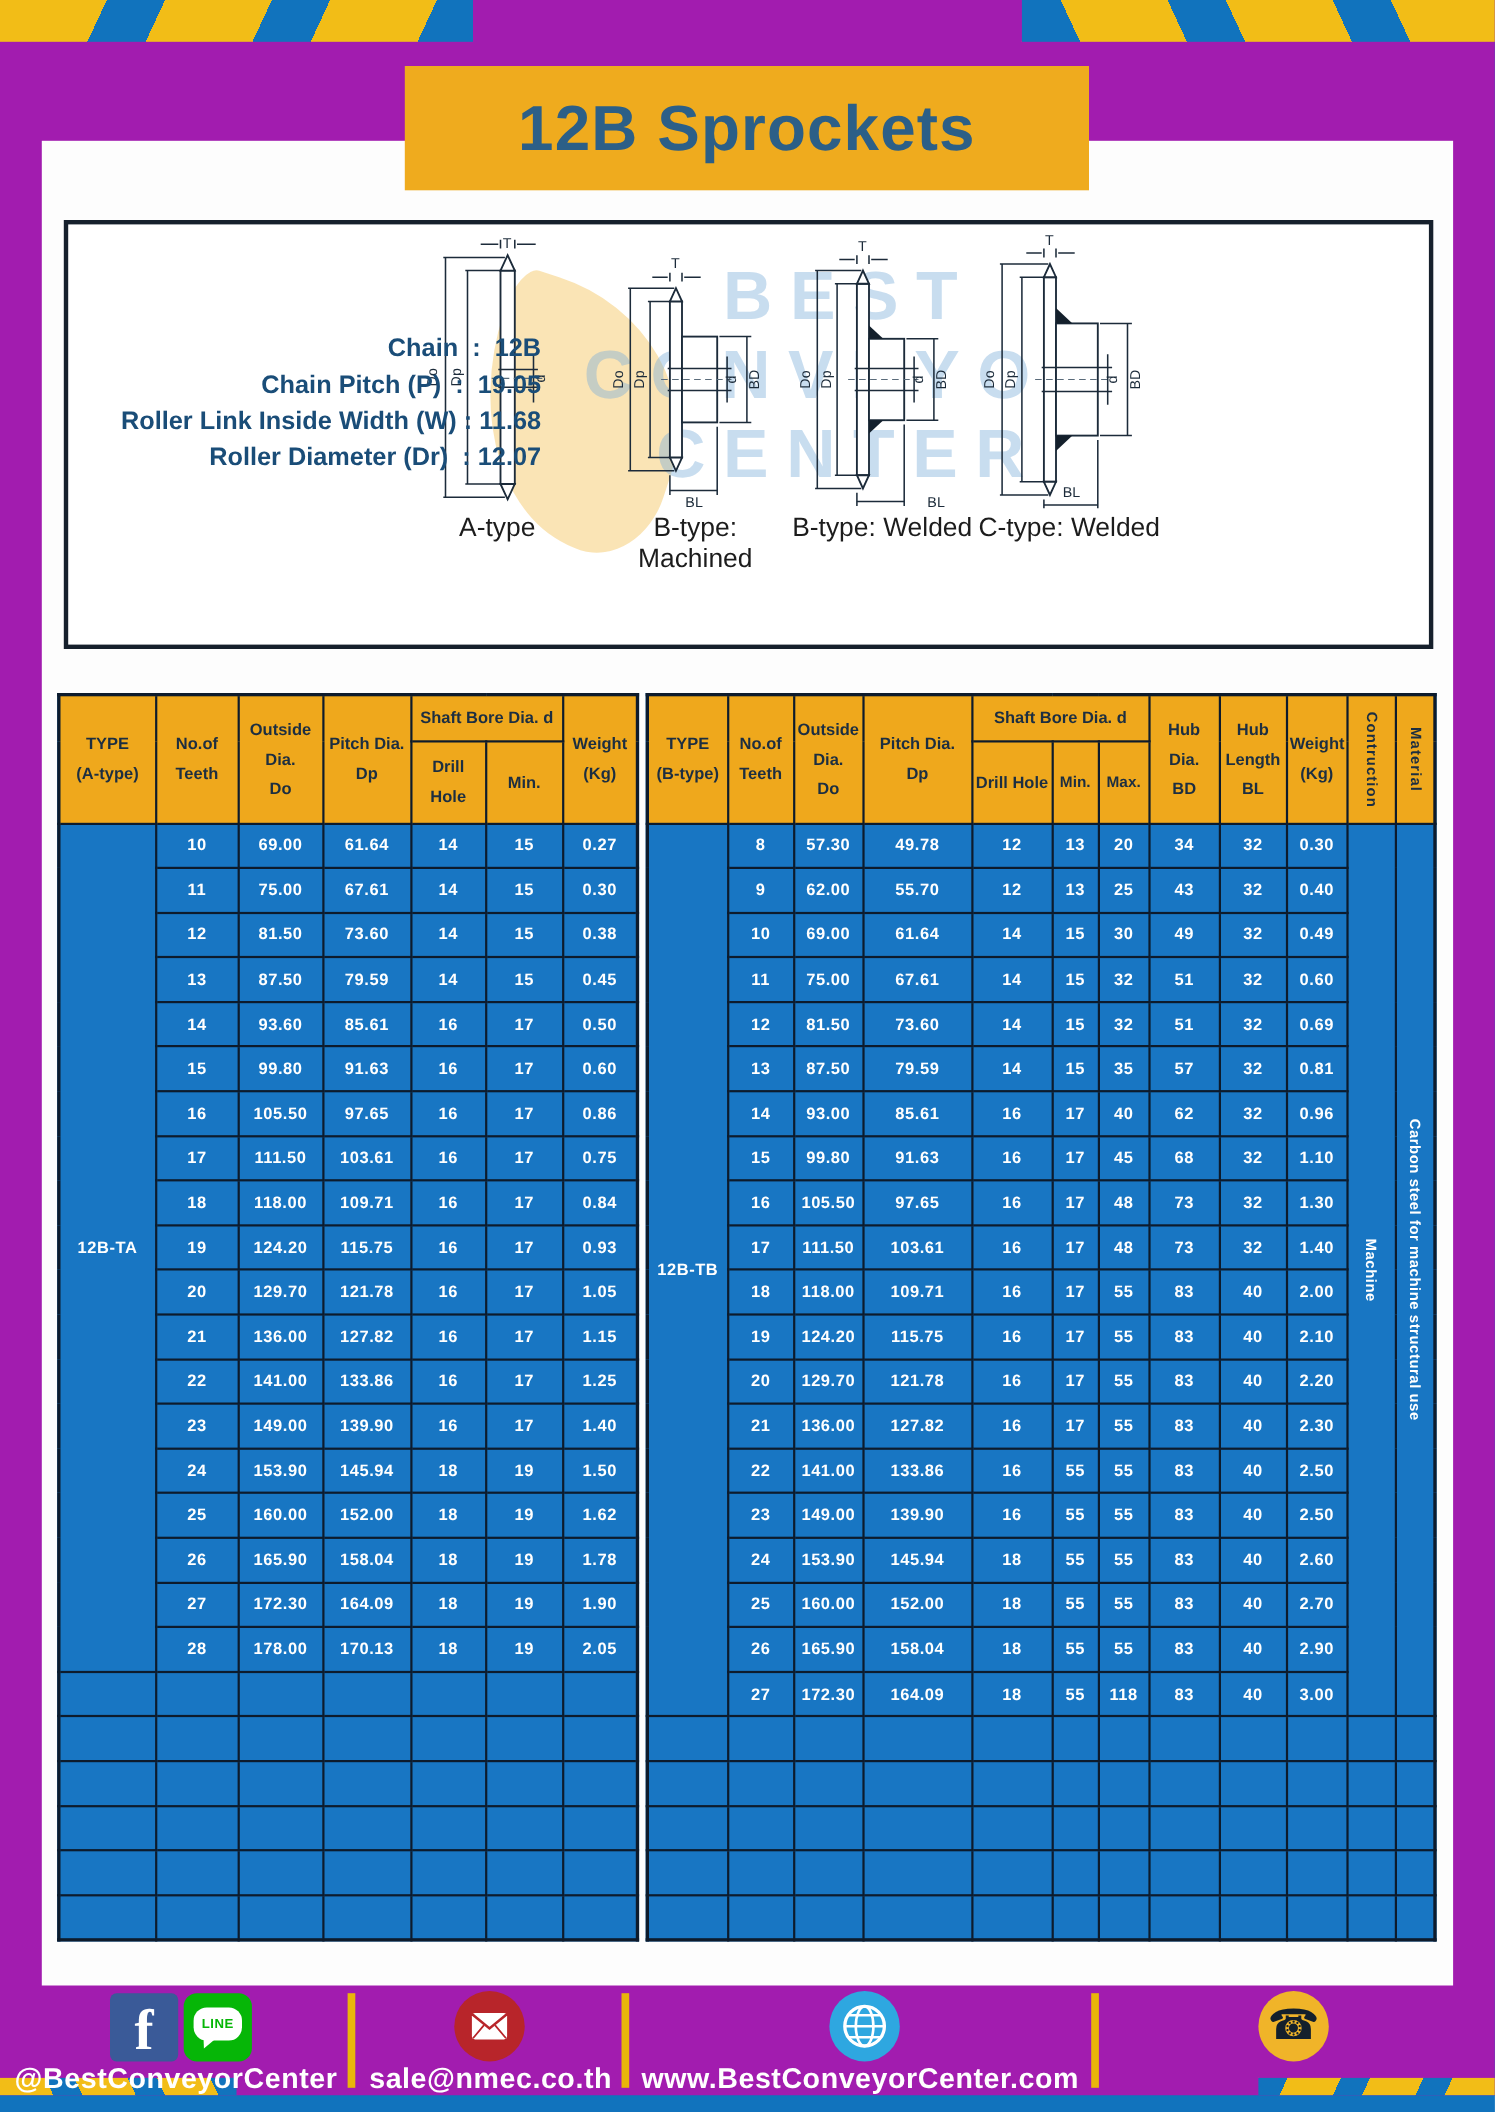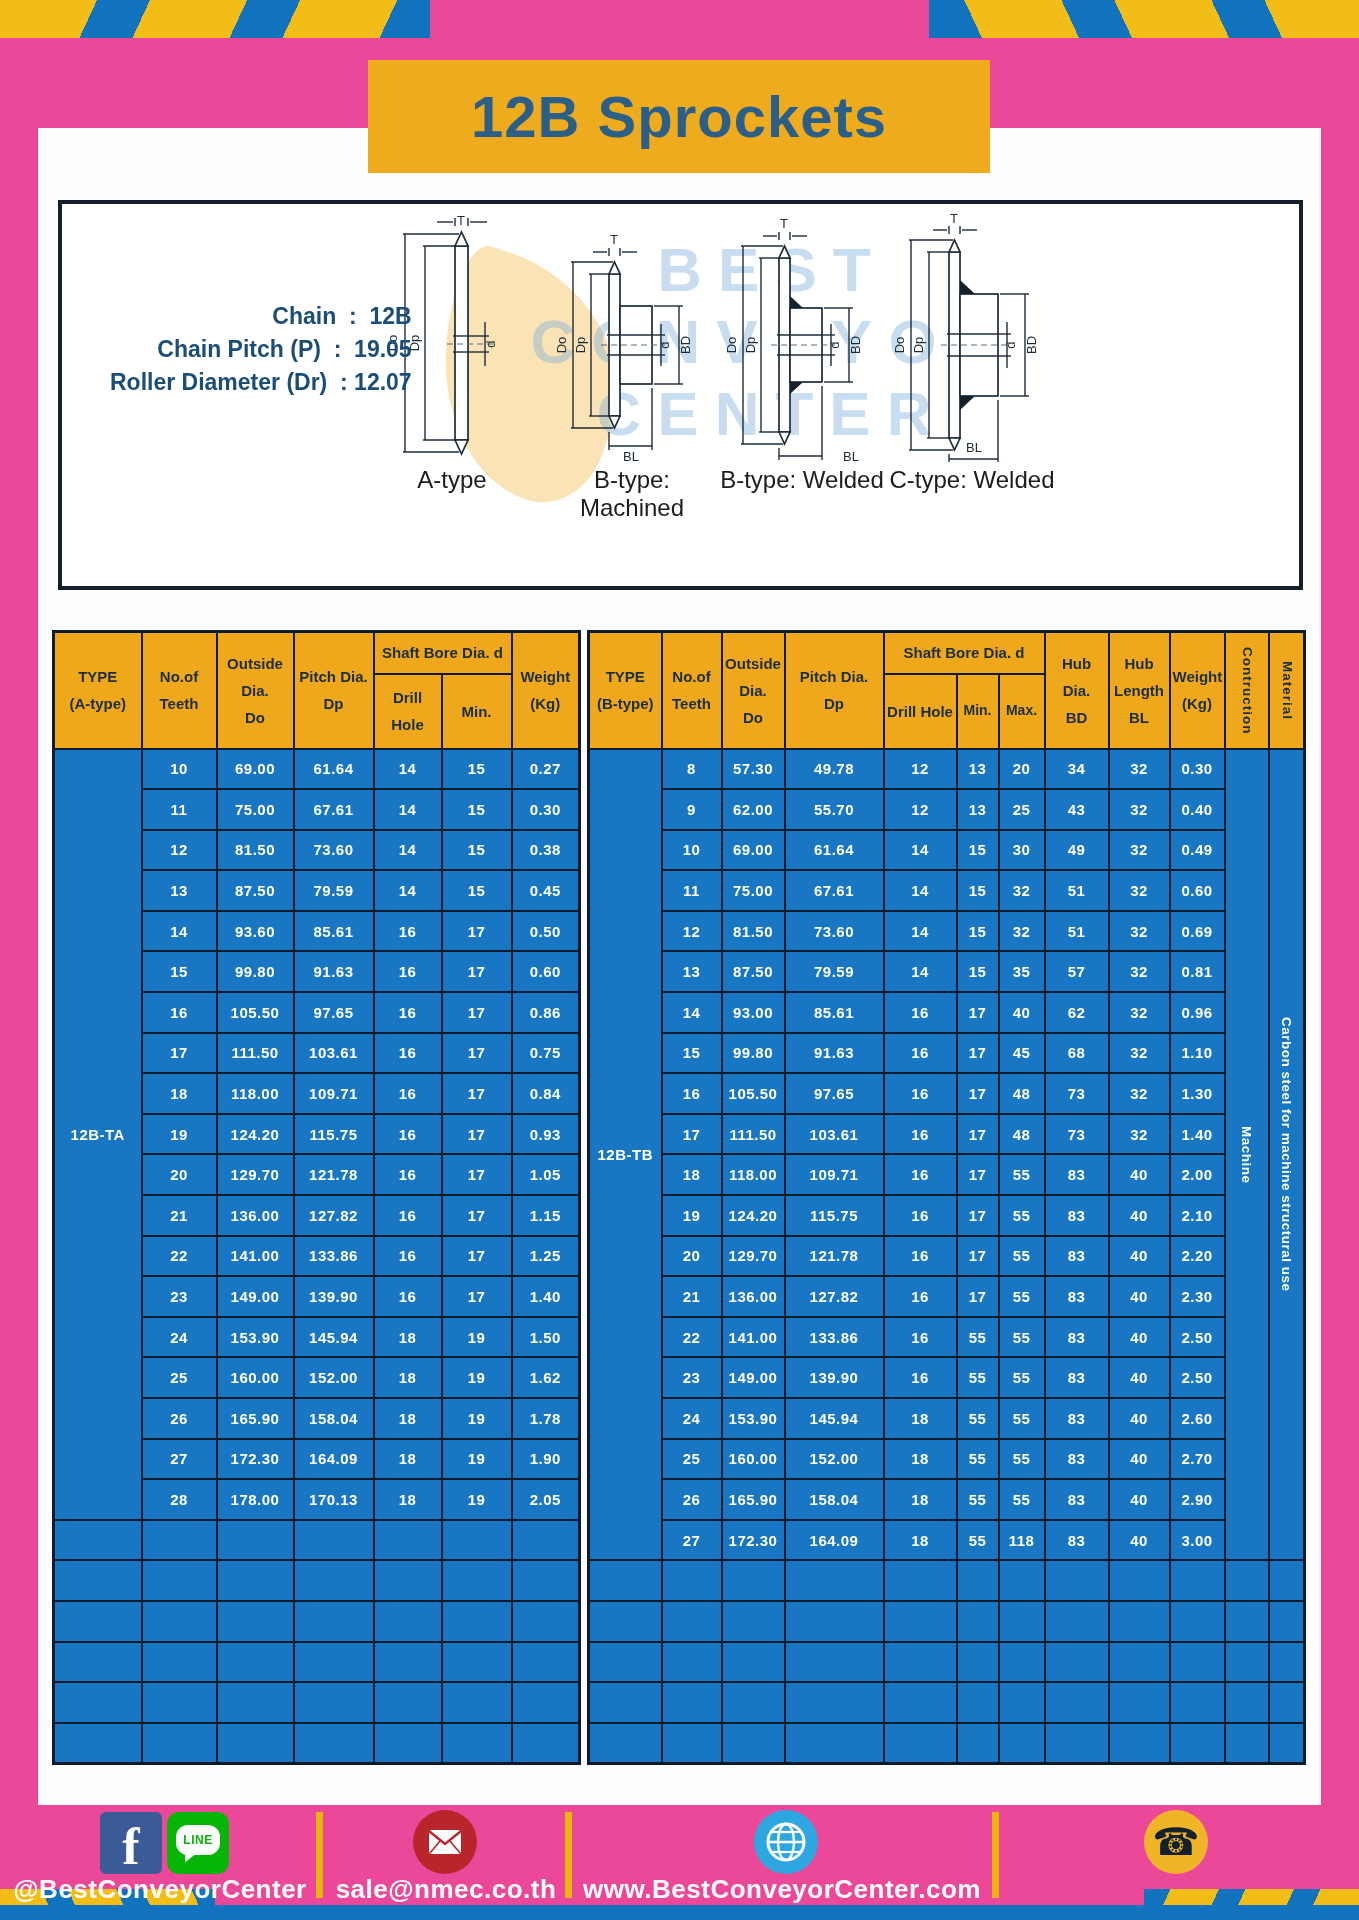--- a/index.html
+++ b/index.html
@@ -1,17 +1,17 @@
 <!DOCTYPE html>
 <html><head>
 <meta charset="utf-8">
 <style>
   html,body{margin:0;padding:0;background:#1173bd;}
   *{box-sizing:border-box;font-family:"Liberation Sans",sans-serif;}
-  .page{position:relative;width:1359px;height:1905px;background:#ec4899;overflow:hidden;margin:0 auto;text-decoration:underline;}
+  .page{position:relative;width:1359px;height:1905px;background:#a21caf;overflow:hidden;margin:0 auto;text-decoration:underline;}
 
   
   .stripes{position:absolute;z-index:1;}
   .stripes.tl{top:0;left:0;width:430px;height:38px;background:repeating-linear-gradient(115deg,#f2bd17 0 88px,#1173bd 88px 136px);}
   .stripes.tr{top:0;right:0;width:430px;height:38px;background:repeating-linear-gradient(65deg,#1173bd 0 48px,#f2bd17 48px 136px);}
   .stripes.bl{bottom:0;left:0;width:215px;height:16px;background:repeating-linear-gradient(65deg,#f2bd17 0 44px,#1173bd 44px 68px);}
   .stripes.br{bottom:0;right:0;width:215px;height:16px;background:repeating-linear-gradient(115deg,#1173bd 0 24px,#f2bd17 24px 68px);}
 
   .panel{position:absolute;left:38px;top:128px;width:1283px;height:1677px;background:#fdfdfd;z-index:2;}
 
@@ -88,20 +88,21 @@
     <div class="watermark">
       <div class="wm-swoosh"></div>
       <div class="wm-text">BEST
 CONVEYOR
 CENTER</div>
     </div>
 
     <div class="spec-text">
       <div class="spec-line">Chain  :  12B</div>
       <div class="spec-line">Chain Pitch (P)  :  19.05</div>
+      <div class="spec-line">Roller Link Inside Width (W) : 11.68</div>
       <div class="spec-line">Roller Diameter (Dr)  : 12.07</div>
     </div>
 
     <div class="fig" style="left:300px;">
       <svg width="170" height="252" viewBox="0 0 170 252">
         <line class="dln" x1="88" y1="6" x2="88" y2="14"></line>
           <line class="dln" x1="101" y1="6" x2="101" y2="14"></line>
         <line class="dln" x1="70" y1="10" x2="86" y2="10"></line>
           <line class="dln" x1="103" y1="10" x2="120" y2="10"></line>
         <text class="dim" x="94" y="13" text-anchor="middle">T</text>

